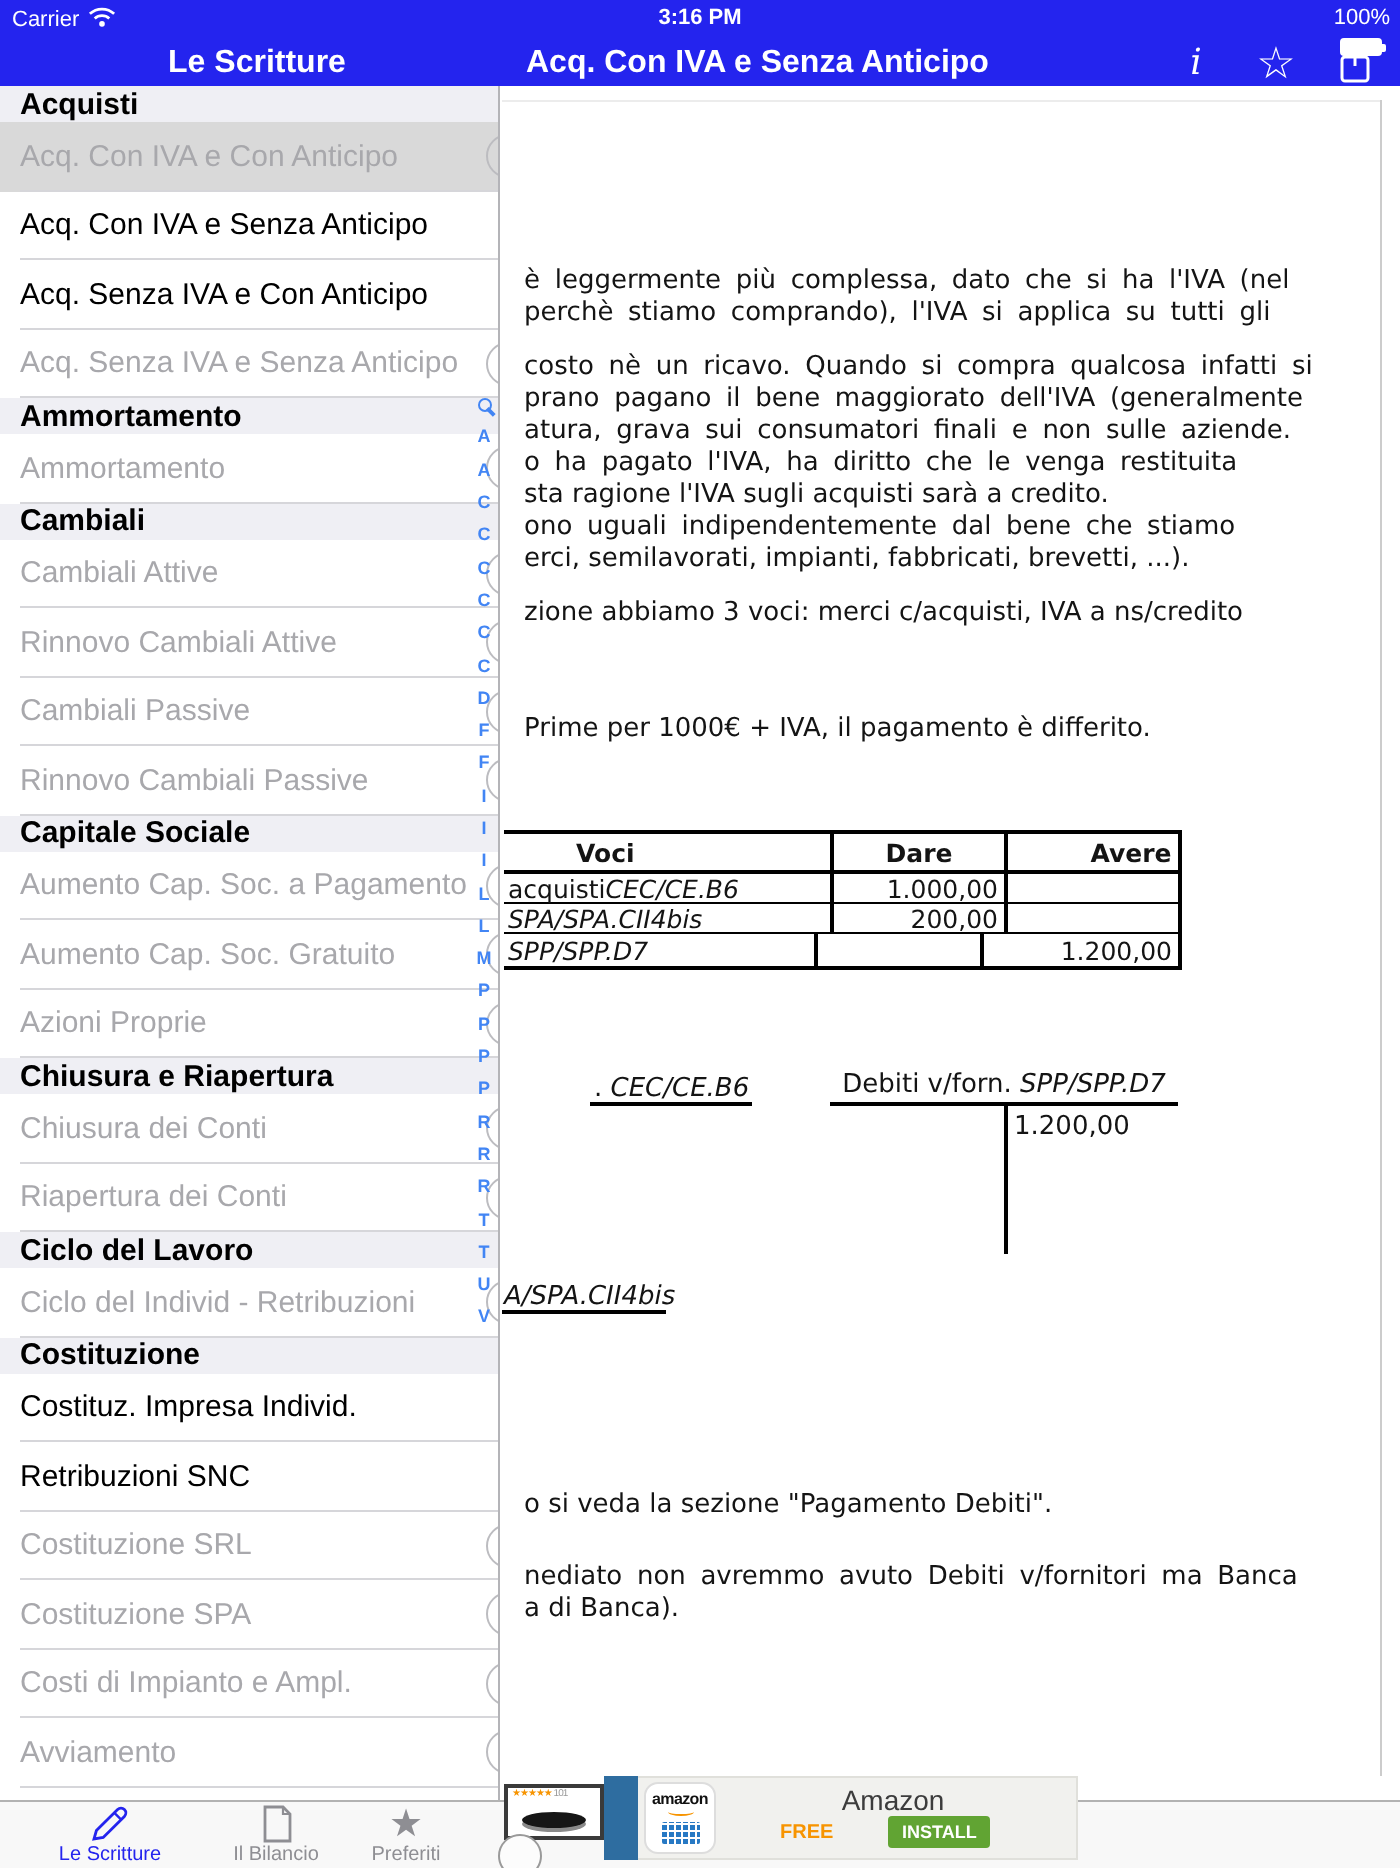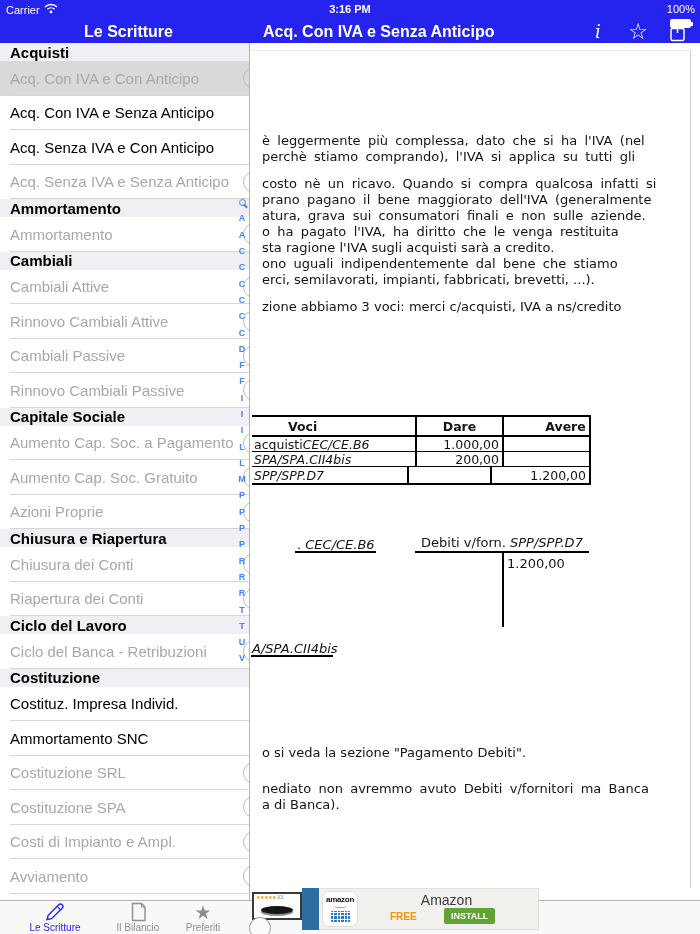--- a/index.html
+++ b/index.html
@@ -101,20 +101,21 @@
     <div class="dl j" style="top:90px">è leggermente più complessa, dato che si ha l'IVA (nel</div>
     <div class="dl j" style="top:106px">perchè stiamo comprando), l'IVA si applica su tutti gli</div>
     <div class="dl j" style="top:133px">costo nè un ricavo. Quando si compra qualcosa infatti si</div>
     <div class="dl j" style="top:149px">prano pagano il bene maggiorato dell'IVA (generalmente</div>
     <div class="dl j" style="top:165px">atura, grava sui consumatori finali e non sulle aziende.</div>
     <div class="dl j" style="top:181px">o ha pagato l'IVA, ha diritto che le venga restituita</div>
     <div class="dl" style="top:197px">sta ragione l'IVA sugli acquisti sarà a credito.</div>
     <div class="dl j" style="top:213px">ono uguali indipendentemente dal bene che stiamo</div>
     <div class="dl" style="top:229px">erci, semilavorati, impianti, fabbricati, brevetti, ...).</div>
     <div class="dl" style="top:256px">zione abbiamo 3 voci: merci c/acquisti, IVA a ns/credito</div>
+    <div class="dl" style="top:314px">Prime per 1000€ + IVA, il pagamento è differito.</div>
     <div class="dl" style="top:702px">o si veda la sezione "Pagamento Debiti".</div>
     <div class="dl j" style="top:738px">nediato non avremmo avuto Debiti v/fornitori ma Banca</div>
     <div class="dl" style="top:754px">a di Banca).</div>
 
     <div class="vtable">
       <div class="vrow hdr">
         <div class="c1">Voci</div>
         <div class="c2">Dare</div>
         <div class="c3">Avere</div>
       </div>
@@ -211,30 +212,30 @@
         <span>Chiusura dei Conti</span>
         <span class="lock"></span>
       </div>
     <div class="row locked">
         <span>Riapertura dei Conti</span>
         <span class="lock"></span>
       </div>
 
     <div class="shdr">Ciclo del Lavoro</div>
     <div class="row locked">
-        <span>Ciclo del Banca - Retribuzioni</span>
+        <span>Ciclo del Individ - Retribuzioni</span>
         <span class="lock"></span>
       </div>
 
     <div class="shdr">Costituzione</div>
     <div class="row">
         <span>Costituz. Impresa Individ.</span>
       </div>
     <div class="row">
-        <span>Ammortamento SNC</span>
+        <span>Retribuzioni SNC</span>
       </div>
     <div class="row locked">
         <span>Costituzione SRL</span>
         <span class="lock"></span>
       </div>
     <div class="row locked">
         <span>Costituzione SPA</span>
         <span class="lock"></span>
       </div>
     <div class="row locked">

